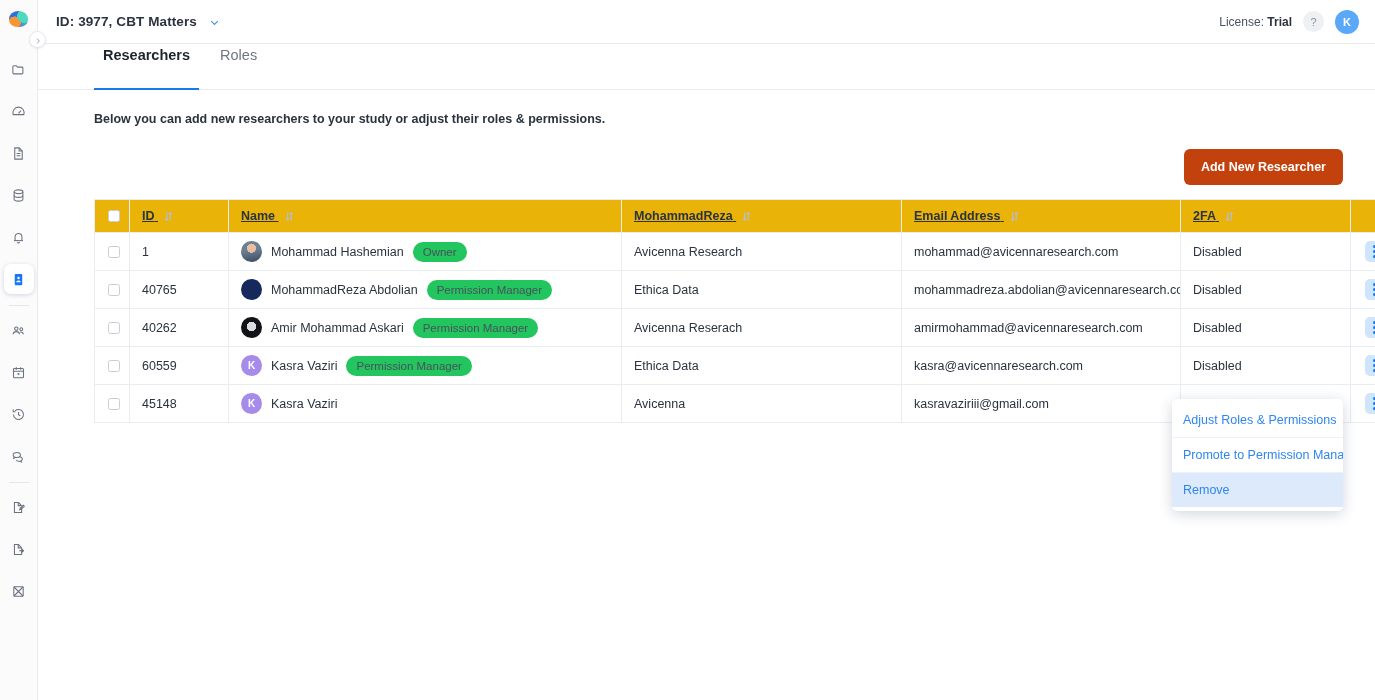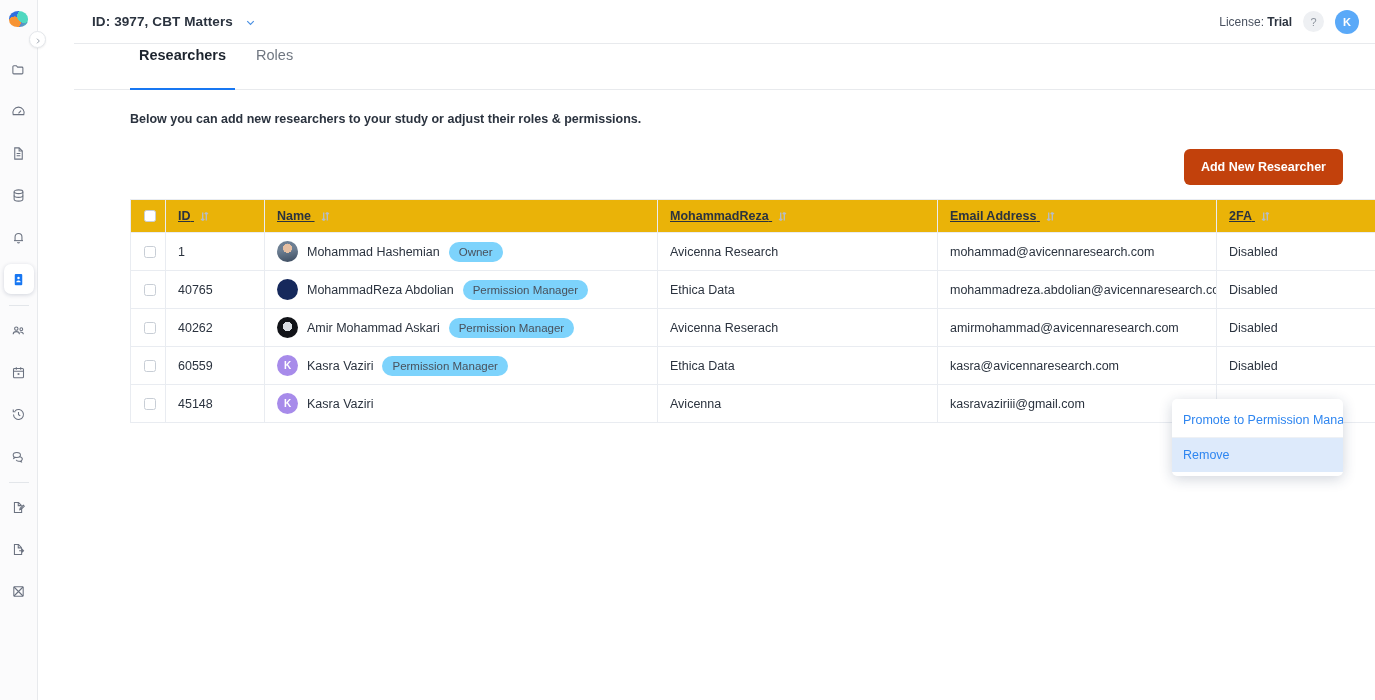--- a/index.html
+++ b/index.html
@@ -5,21 +5,21 @@
   * { box-sizing: border-box; margin: 0; padding: 0; }
   html, body {
     width: 1375px; height: 700px;
     font-family: "Liberation Sans", sans-serif;
     background: #ffffff;
     color: #2b333f;
     overflow: hidden;
   }
 
   
-  .app { position: relative; width: 1375px; height: 700px; display: flex; gap: 36px; }
+  .app { position: relative; width: 1375px; height: 700px; display: flex; }
 
   
   .rail {
     width: 38px; height: 700px;
     background: #fbfbfc;
     border-right: 1px solid #e8eaed;
     display: flex; flex-direction: column; align-items: center;
     padding-top: 4px;
     flex: 0 0 38px;
     position: relative;
@@ -152,21 +152,21 @@
   .namecell { display: flex; align-items: center; gap: 9px; }
   .av { width: 21px; height: 21px; border-radius: 50%; flex: 0 0 21px;
         display: flex; align-items: center; justify-content: center;
         font-size: 10px; font-weight: 700; color: #fff; overflow: hidden; }
   .av.photo1 { background: radial-gradient(circle at 50% 34%, #e6bfa2 0 26%, transparent 27%), linear-gradient(170deg, #6d7f93 0 42%, #3b4a5e 100%); }
   .av.navy   { background: #16295c; }
   .av.photo2 { background: radial-gradient(circle at 50% 45%, #d9dde2 0 30%, transparent 31%), #111318; }
   .av.purple { background: #a78bea; }
   .nm { font-size: 12.5px; color: #2b333f; white-space: nowrap; }
   .badge {
-    background: #7dd3fc; color: #49515c;
+    background: #22c55e; color: #49515c;
     font-size: 11.5px; border-radius: 11px;
     padding: 4px 10px; white-space: nowrap;
   }
 
   .td-act { padding: 0; text-align: center; }
   .kebab {
     width: 19px; height: 21px; border-radius: 5px;
     background: #cfe4fd; display: inline-flex; flex-direction: column;
     align-items: center; justify-content: center; gap: 2px;
     cursor: pointer; vertical-align: middle;
@@ -538,17 +538,18 @@
                     <i></i>
                   </span></td>
               </tr>
             </tbody>
         </table>
       </div>
     </div>
   </div>
 
   <div class="ctxmenu" id="ctxmenu">
+      <div class="ctxitem">Adjust Roles &amp; Permissions</div>
       <div class="ctxitem">Promote to Permission Manager</div>
       <div class="ctxitem hover">Remove</div>
     </div>
 
 </div>
 
 </body></html>

